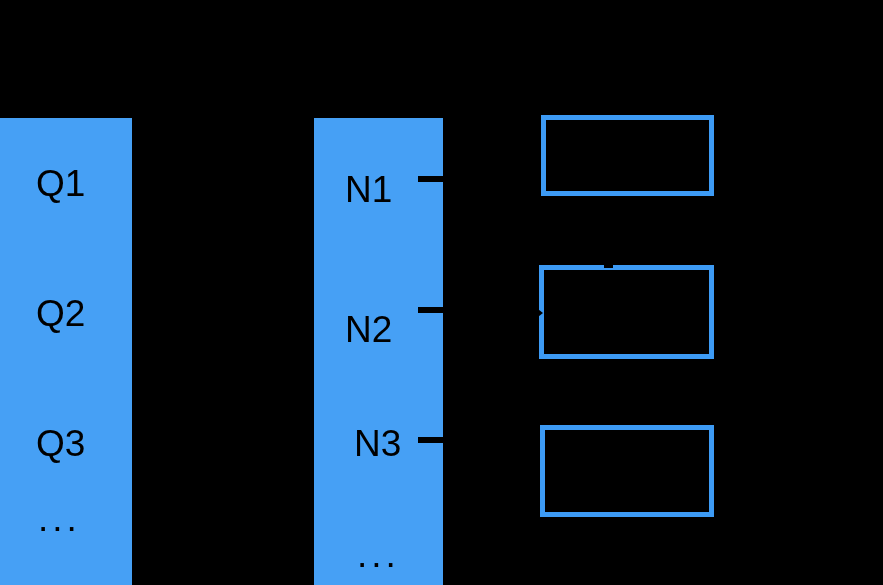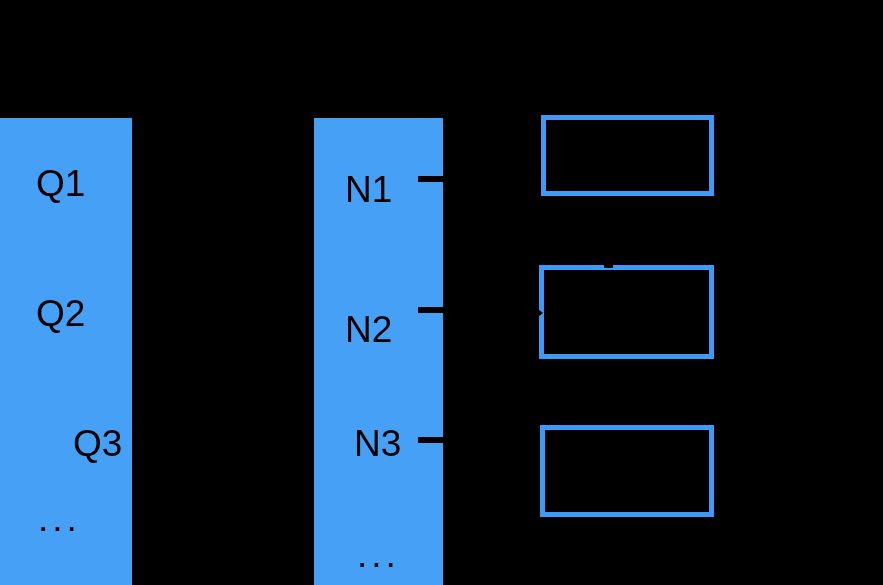--- a/index.html
+++ b/index.html
@@ -42,21 +42,21 @@
     font-size: 37px;
     line-height: 1;
     letter-spacing: 4px;
     font-family: "Liberation Sans", sans-serif;
     white-space: nowrap;
   }
 
   
   #queue-label-0 { left: 36px; top: 165px; }
   #queue-label-1 { left: 36px; top: 295px; text-align: right; }
-  #queue-label-2 { left: 36px; top: 425px; margin-left: 37px; }
+  #queue-label-2 { left: 36px; top: 425px; }
   #queue-ellipsis { left: 38px; top: 500px; }
 
   
   #node-label-0 { left: 345px; top: 171px; text-align: center; }
   #node-label-1 { left: 345px; top: 311px; }
   #node-label-2 { left: 354px; top: 425px; }
   #node-ellipsis { left: 357px; top: 536px; }
 
   
   .connector-stub {

